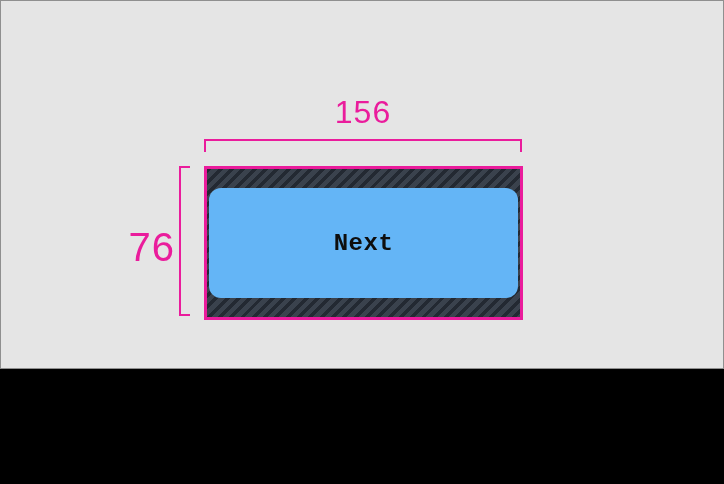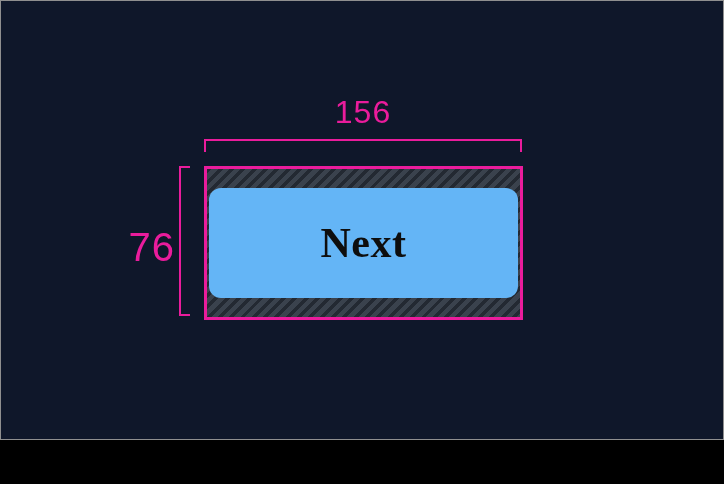--- a/index.html
+++ b/index.html
@@ -5,22 +5,22 @@
   html, body {
     margin: 0;
     padding: 0;
     background: #000;
     font-family: "Liberation Sans", "DejaVu Sans", sans-serif;
   }
 
   .stage {
     position: relative;
     width: 724px;
-    height: 440px;
-    background: #0f172a;
+    height: 369px;
+    background: #e5e5e5;
     border: 1px solid #8f8f8f;
     box-sizing: border-box;
     overflow: hidden;
   }
 
   
   .dim-width-label {
     position: absolute;
     left: 203px;
     top: 93px;
@@ -101,22 +101,22 @@
   .next-btn {
     position: absolute;
     left: 2px;
     right: 2px;
     top: 19px;
     bottom: 19px;
     background: #64b5f6;
     border: none;
     border-radius: 12px;
     color: #0e0e0e;
-    font-family: Liberation Serif, serif;
-    font-size: 42px;
+    font-family: Liberation Mono, monospace;
+    font-size: 24px;
     font-weight: 600;
     letter-spacing: 0.5px;
     cursor: pointer;
     padding: 0;
   }
 </style>
 </head>
 <body>
 
 <div class="stage">

